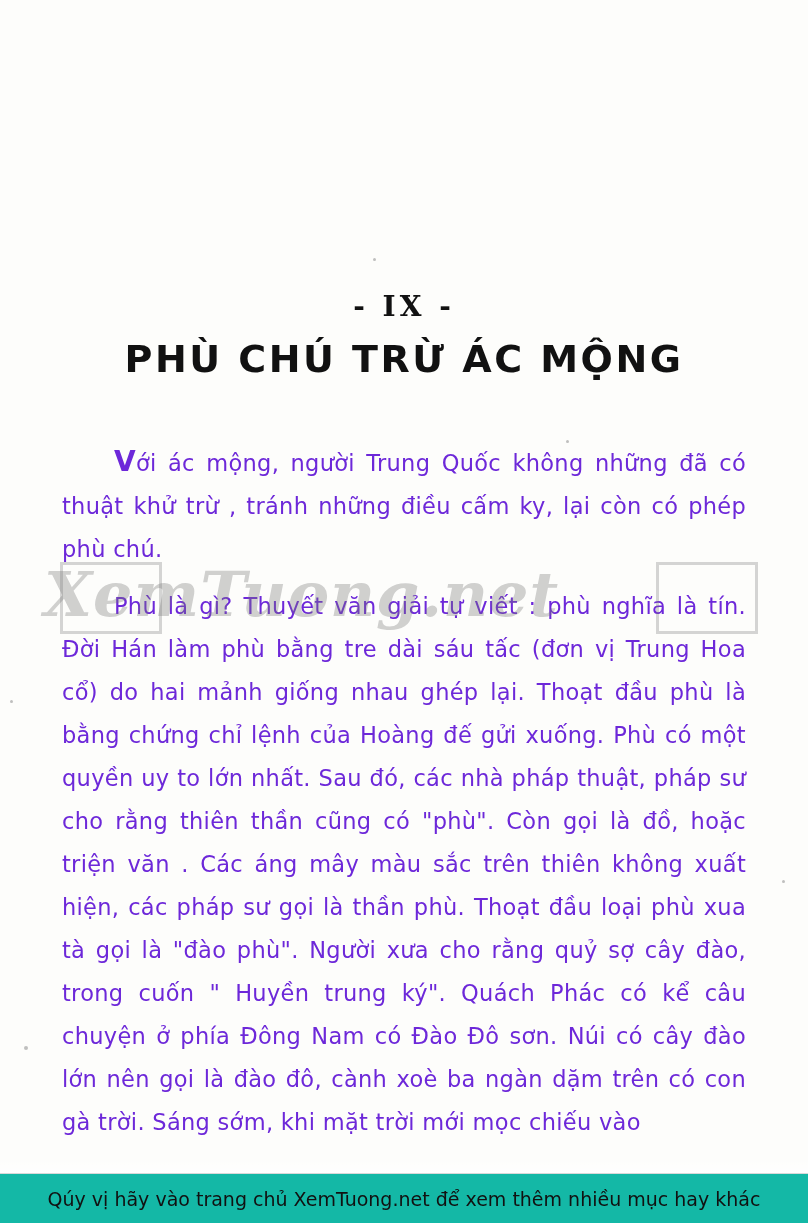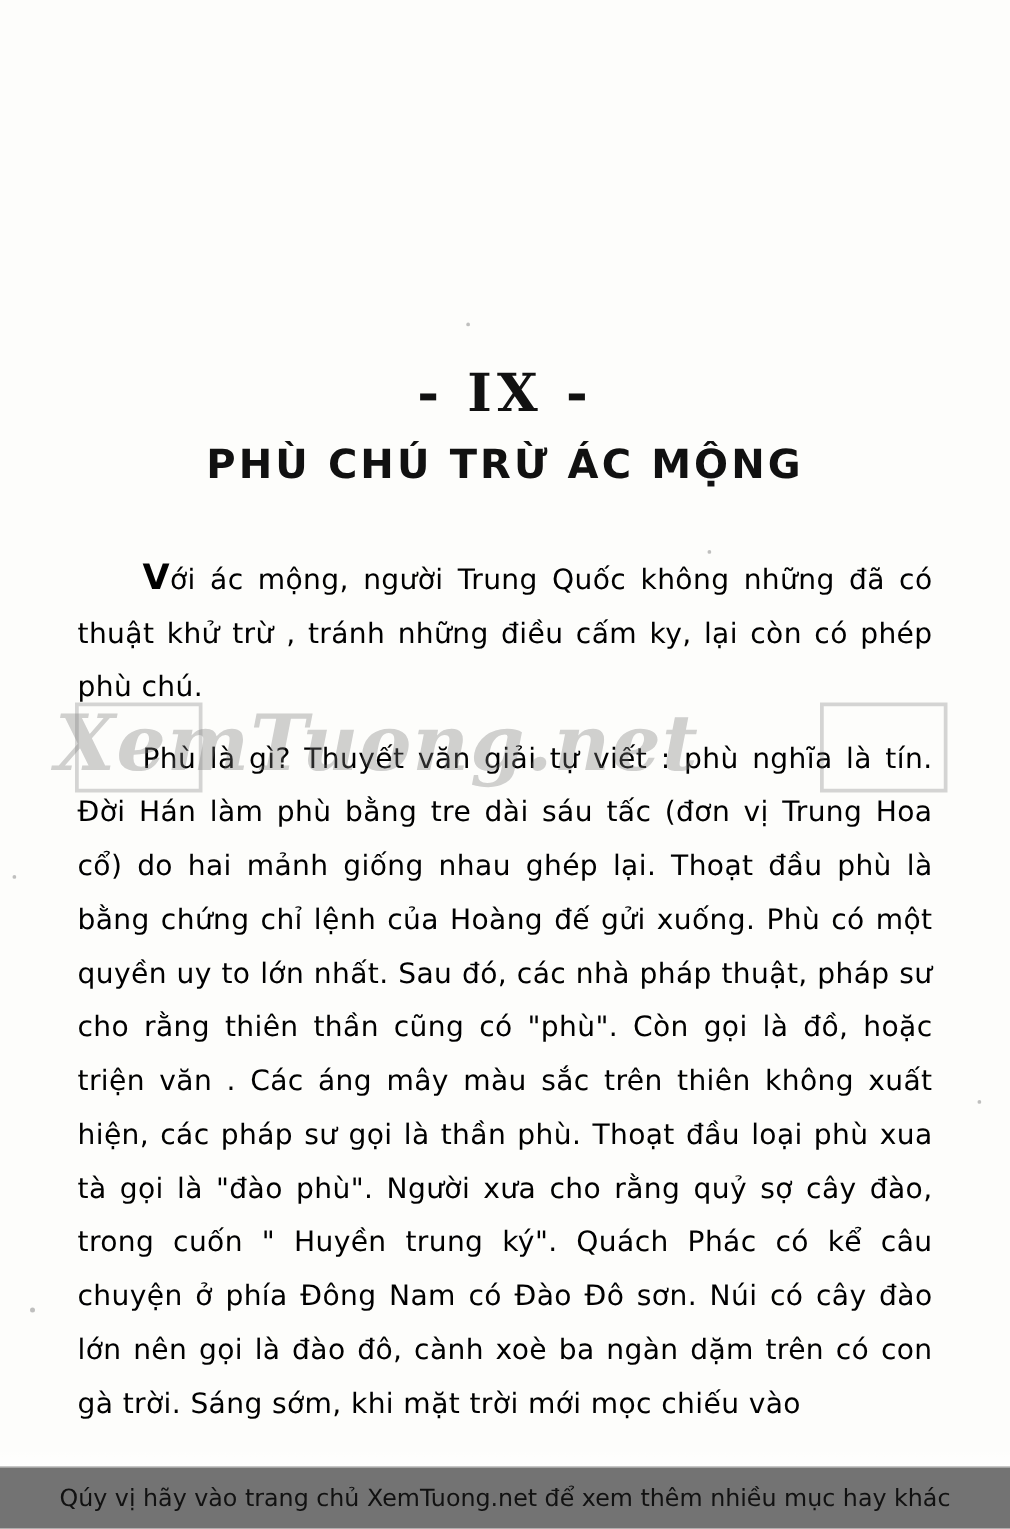--- a/index.html
+++ b/index.html
@@ -32,42 +32,42 @@
   
   .heading {
     position: absolute;
     top: 292px;
     left: 0;
     right: 0;
     text-align: center;
   }
   .chapter-number {
     font-family: "DejaVu Serif", serif;
-    font-size: 42px;
+    font-size: 28px;
     font-weight: bold;
     letter-spacing: 4px;
     color: #111;
     line-height: 1.1;
   }
   .chapter-title {
     margin-top: 14px;
     font-family: "DejaVu Sans", sans-serif;
-    font-size: 32px;
+    font-size: 38px;
     font-weight: bold;
     letter-spacing: 2.5px;
     color: #111;
   }
 
   
   .body-text {
     position: absolute;
     top: 440px;
     left: 62px;
     width: 684px;
-    color: #000000;
+    color: #6d28d9;
     font-family: "DejaVu Sans", sans-serif;
     font-size: 22.5px;
     line-height: 43px;
     letter-spacing: .3px;
   }
   .para {
     margin: 0 0 14px 0;
     text-align: justify;
     text-justify: inter-word;
   }
@@ -122,21 +122,21 @@
     border: 3px solid rgba(120,120,120,0.30);
   }
 
   
   .footer {
     position: absolute;
     left: 0;
     right: 0;
     bottom: 0;
     height: 49px;
-    background: #737373;
+    background: #14b8a6;
     border-top: 1px solid #d9d9d9;
     display: flex;
     align-items: center;
     justify-content: center;
     z-index: 10;
   }
   .footer-text {
     font-family: "DejaVu Sans", sans-serif;
     font-size: 19px;
     color: #111;

